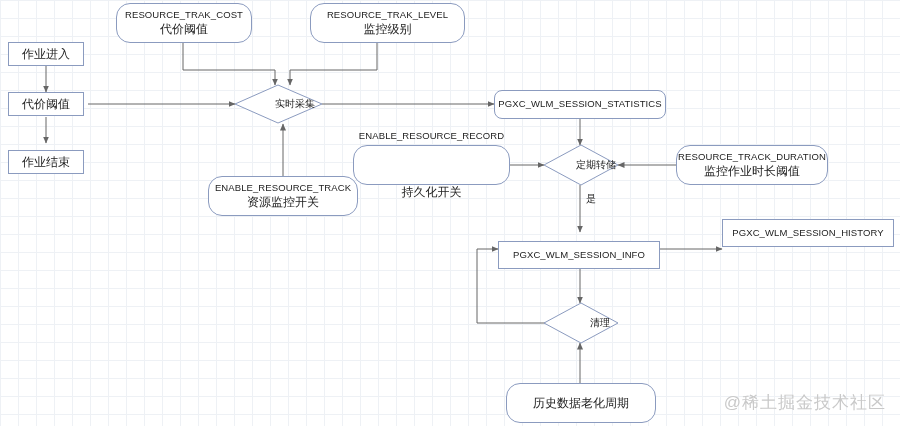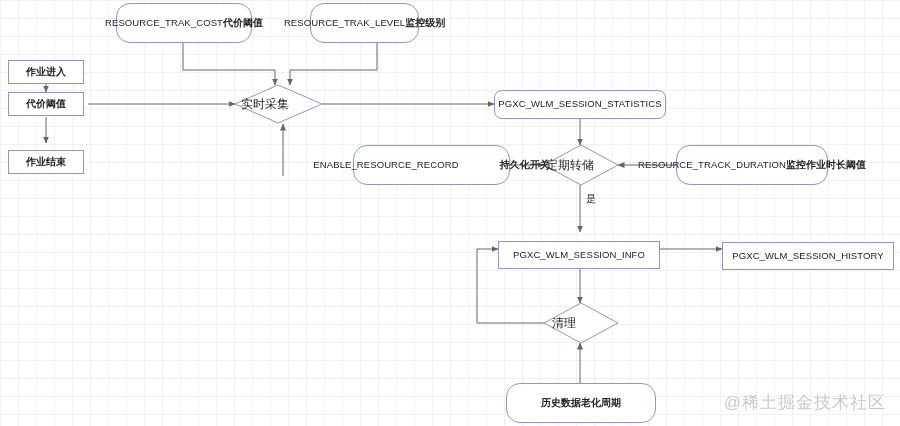--- a/index.html
+++ b/index.html
@@ -24,50 +24,50 @@
     left: 0;
     top: 0;
     width: 900px;
     height: 426px;
     pointer-events: none;
   }
   .node {
     position: absolute;
     box-sizing: border-box;
     display: flex;
+    flex-direction: column;
     align-items: center;
     justify-content: center;
     text-align: center;
     color: #222222;
     background: #ffffff;
     line-height: 1.35;
   }
   .rect {
     border: 1px solid #8b9bbf;
   }
   .round {
     border: 1px solid #8b9bbf;
     border-radius: 14px;
   }
   .node .ln1 {
     font-size: 9.5px;
     letter-spacing: 0.1px;
     white-space: nowrap;
   }
   .node .ln2 {
-    font-size: 10px;
+    font-size: 12px;
     white-space: nowrap;
-    font-weight: bold;
   }
   .diamond-label {
     position: absolute;
     display: flex;
     align-items: center;
-    justify-content: flex-start;
-    font-size: 12px;
+    justify-content: flex-end;
+    font-size: 10px;
     color: #222222;
     pointer-events: none;
   }
   .edge-label {
     position: absolute;
     font-size: 10px;
     color: #222222;
     background: transparent;
   }
   .watermark {
@@ -119,49 +119,53 @@
       <path d="M552,323 L477,323 L477,249 L498,249" marker-end="url(#arrow)"></path>
 
       <path d="M580,383 L580,343" marker-end="url(#arrow)"></path>
 
       <path d="M278,85 L322,104 L278,123 L235,104 Z" fill="#ffffff" stroke="#8b9bbf"></path>
       <path d="M581,145 L618,165 L581,185 L544,165 Z" fill="#ffffff" stroke="#8b9bbf"></path>
       <path d="M581,303 L618,323 L581,343 L544,323 Z" fill="#ffffff" stroke="#8b9bbf"></path>
     </g>
   </svg>
 
-  <div class="node rect" style="left:8px; top:60px; width:76px; height:24px;">
+  <div class="node rect" style="left:8px; top:42px; width:76px; height:24px;">
     <span class="ln2">作业进入</span>
   </div>
   <div class="node rect" style="left:8px; top:92px; width:76px; height:24px;">
     <span class="ln2">代价阈值</span>
   </div>
   <div class="node rect" style="left:8px; top:150px; width:76px; height:24px;">
     <span class="ln2">作业结束</span>
   </div>
 
   <div class="node round" style="left:116px; top:3px; width:136px; height:40px;">
     <span class="ln1">RESOURCE_TRAK_COST</span>
     <span class="ln2">代价阈值</span>
   </div>
-  <div class="node round" style="left:310px; top:3px; width:109px; height:40px;align-items:center;">
+  <div class="node round" style="left:310px; top:3px; width:155px; height:40px;align-items:center;">
     <span class="ln1">RESOURCE_TRAK_LEVEL</span>
     <span class="ln2">监控级别</span>
   </div>
 
   <div class="diamond-label" style="left:241px; top:94px; width:74px; height:20px;">
     <span>实时采集</span>
   </div>
   <div class="diamond-label" style="left:546px; top:155px; width:70px; height:20px;">
     <span>定期转储</span>
   </div>
   <div class="diamond-label" style="left:552px; top:313px; width:58px; height:20px;">
     <span>清理</span>
   </div>
 
+  <div class="node round" style="left:208px; top:176px; width:150px; height:40px;">
+    <span class="ln1">ENABLE_RESOURCE_TRACK</span>
+    <span class="ln2">资源监控开关</span>
+  </div>
 
   <div class="node rect" style="left:494px; top:90px; width:172px; height:29px;border-radius:8px;">
     <span class="ln1">PGXC_WLM_SESSION_STATISTICS</span>
   </div>
 
   <div class="node round" style="left:353px; top:145px; width:157px; height:40px;gap:41px;">
     <span class="ln1">ENABLE_RESOURCE_RECORD</span>
     <span class="ln2">持久化开关</span>
   </div>
 
@@ -169,21 +173,21 @@
     <span class="ln1">RESOURCE_TRACK_DURATION</span>
     <span class="ln2">监控作业时长阈值</span>
   </div>
 
   <div class="edge-label" style="left:586px; top:192px;">是</div>
 
   <div class="node rect" style="left:498px; top:241px; width:162px; height:28px;">
     <span class="ln1">PGXC_WLM_SESSION_INFO</span>
   </div>
 
-  <div class="node rect" style="left:722px; top:242px; width:172px; height:28px;">
+  <div class="node rect" style="left:722px; top:219px; width:172px; height:28px;">
     <span class="ln1">PGXC_WLM_SESSION_HISTORY</span>
   </div>
 
   <div class="node round" style="left:506px; top:383px; width:150px; height:40px;">
     <span class="ln2">历史数据老化周期</span>
   </div>
 
   <div class="watermark">@稀土掘金技术社区</div>
 </div>
 

